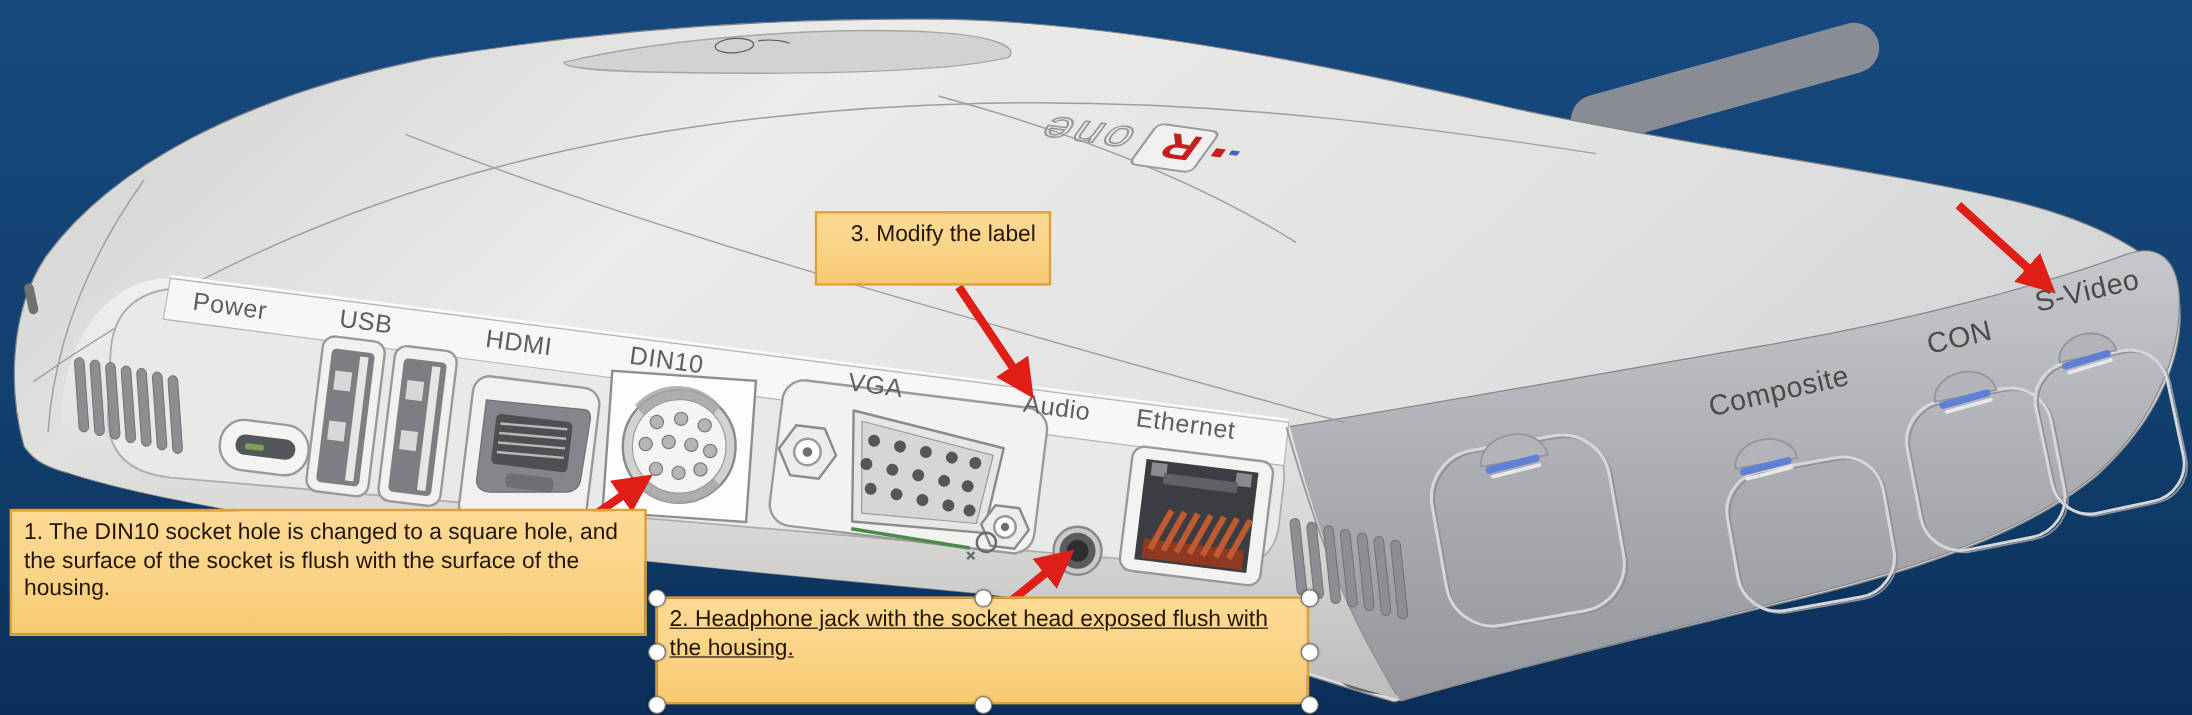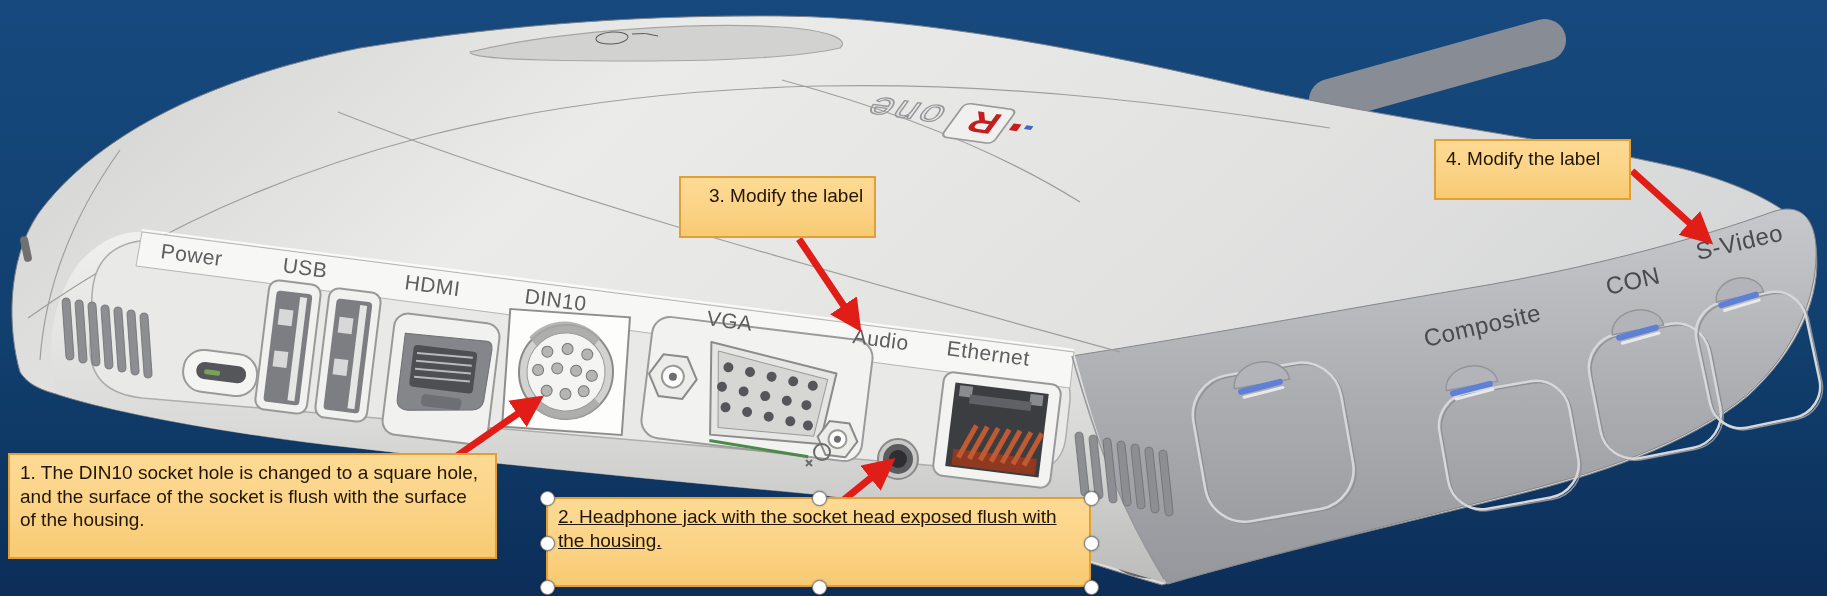--- a/index.html
+++ b/index.html
@@ -305,35 +305,32 @@
   </g>
 
   <g stroke="#e01d17" stroke-width="7" marker-end="url(#arrh)">
     <line x1="454" y1="458" x2="536" y2="401"></line>
     <line x1="840" y1="503" x2="888" y2="464"></line>
     <line x1="799" y1="239" x2="856" y2="324"></line>
     <line x1="1632" y1="171" x2="1706" y2="238"></line>
   </g>
 </svg>
 
-<div class="note" style="left:8px;top:453px;width:489px;height:106px;">
+<div class="note" style="left:8px;top:424px;width:531px;height:106px;">
   <span>1. The DIN10 socket hole is changed to a square hole, and the surface of the socket is flush with the surface of the housing.</span>
 </div>
 
 <div class="note" style="left:546px;top:497px;width:545px;height:90px;text-decoration:underline;">
   <span>2. Headphone jack with the socket head exposed flush with the housing.</span>
 </div>
 
 <div class="note" style="left:679px;top:176px;width:197px;height:62px;padding-left:28px;">
   <span>3. Modify the label</span>
 </div>
 
-<div class="note" style="left:1434px;top:139px;width:197px;height:61px;">
-  <span>4. Modify the label</span>
-</div>
 
 <div class="handle" style="left:540px;top:491px;"></div>
 <div class="handle" style="left:812px;top:491px;"></div>
 <div class="handle" style="left:1084px;top:491px;"></div>
 <div class="handle" style="left:540px;top:536px;"></div>
 <div class="handle" style="left:1084px;top:536px;"></div>
 <div class="handle" style="left:540px;top:580px;"></div>
 <div class="handle" style="left:812px;top:580px;"></div>
 <div class="handle" style="left:1084px;top:580px;"></div>
 

